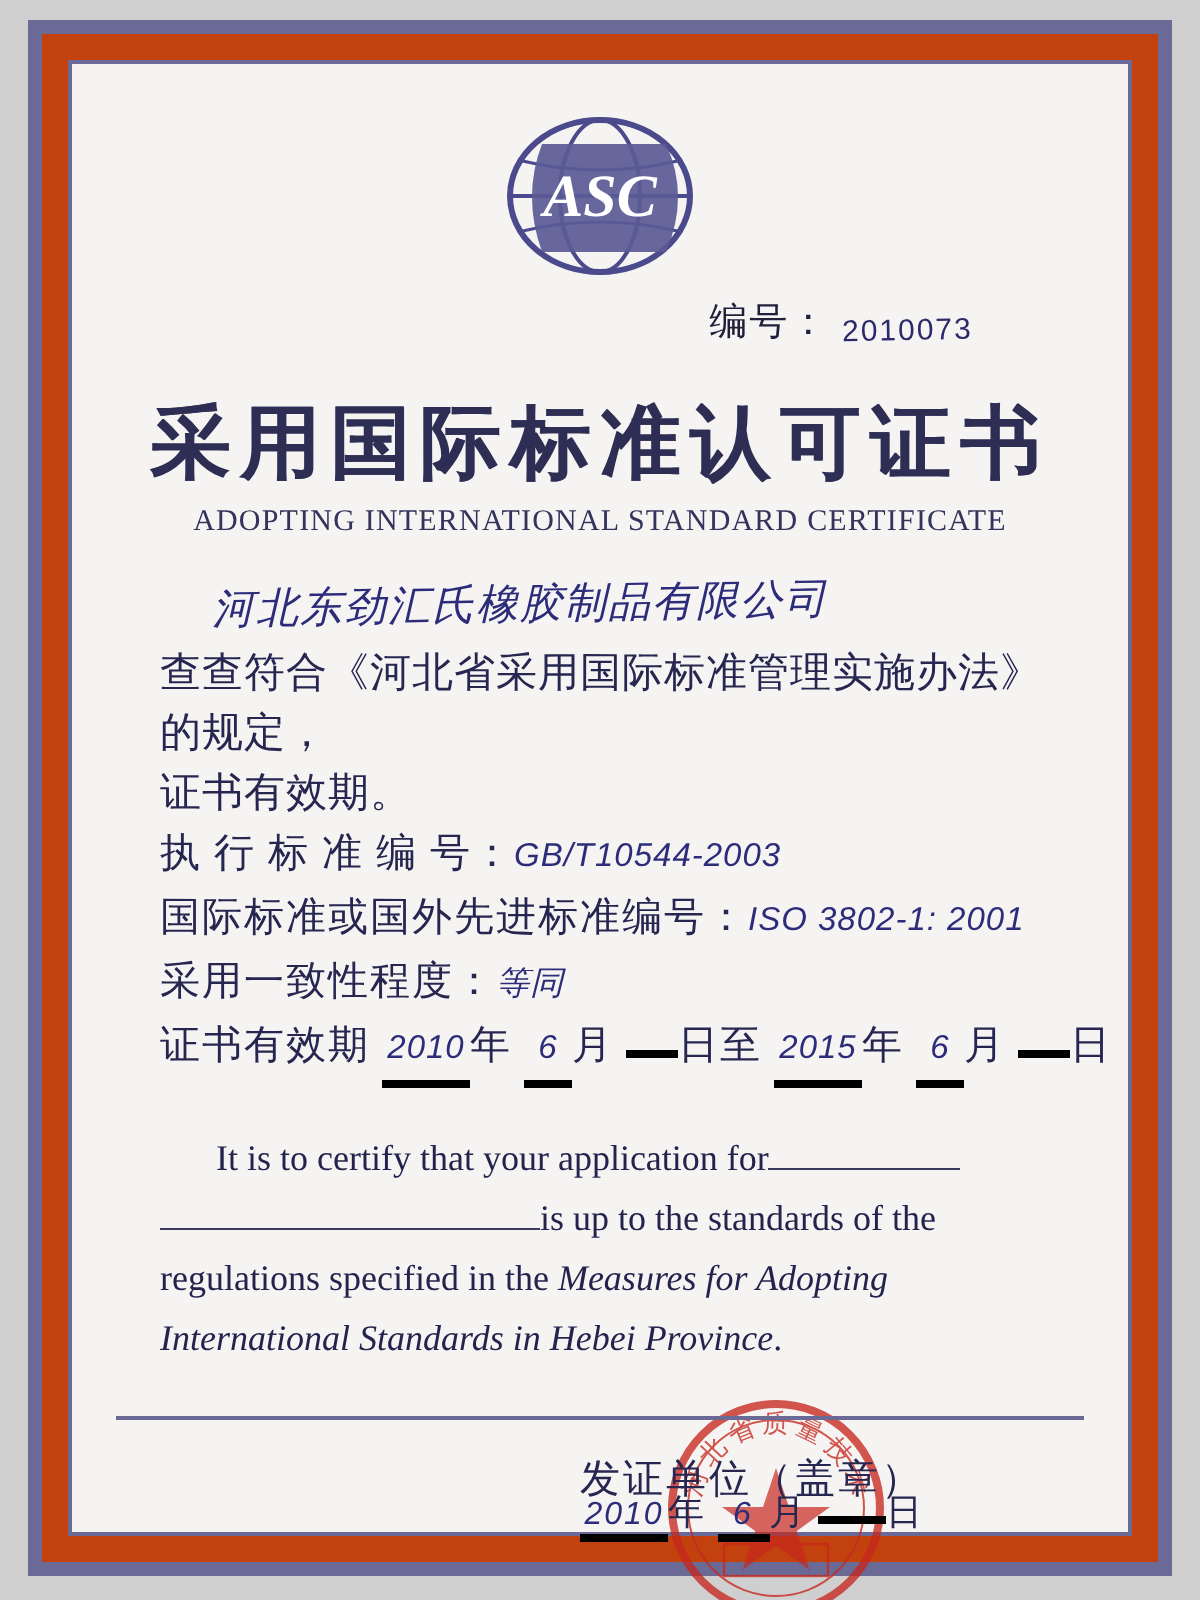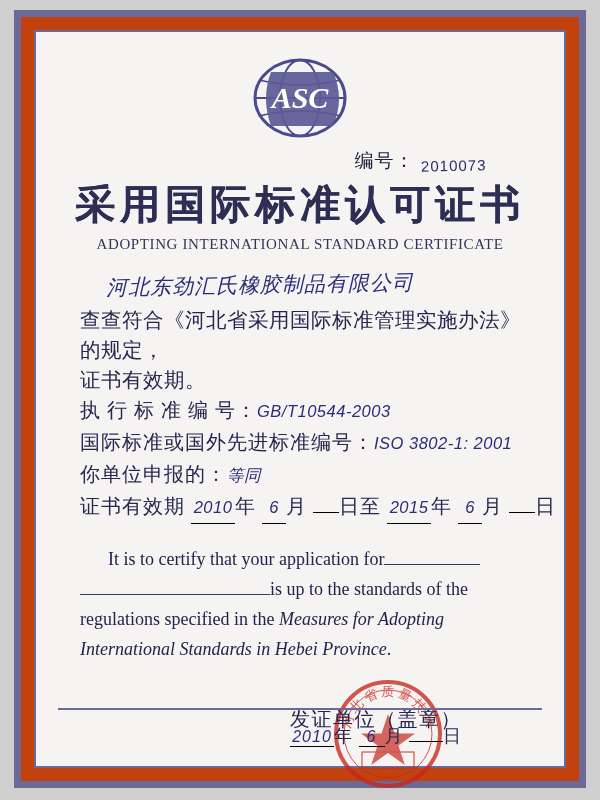--- a/index.html
+++ b/index.html
@@ -89,21 +89,21 @@
   }
 
   
   .title-cn {
     text-align: center;
     font-family: "Liberation Serif", serif;
     font-weight: bold;
     font-size: 40px;
     letter-spacing: 5px;
     color: #2e2e55;
-    margin-top: 3px;
+    margin-top: 20px;
     text-shadow: 0.5px 0 0 #2e2e55;
   }
   .title-en {
     text-align: center;
     font-family: "Liberation Serif", serif;
     font-size: 15px;
     letter-spacing: 0.6px;
     color: #33335c;
     margin-top: 4px;
   }
@@ -153,21 +153,21 @@
     line-height: 31px;
     letter-spacing: 1px;
     white-space: nowrap;
   }
   .field-row .hand {
     font-size: 16.5px;
     letter-spacing: 0.5px;
   }
   .ul {
     display: inline-block;
-    border-bottom: 1px solid #000000;
+    border-bottom: 4px solid #000000;
     text-align: center;
   }
 
   .en-para {
     font-size: 18px;
     line-height: 30px;
     color: #23234d;
     margin-top: 20px;
   }
   .en-para .fill {
@@ -275,21 +275,21 @@
           <div class="para">查查符合《河北省采用国际标准管理实施办法》的规定，</div>
           <div class="para">证书有效期。</div>
 
           <div class="field-row">
             <span>执 行 标 准 编 号：</span><span class="hand">GB/T10544-2003</span>
           </div>
           <div class="field-row">
             <span>国际标准或国外先进标准编号：</span><span class="hand">ISO 3802-1: 2001</span>
           </div>
           <div class="field-row">
-            <span>你单位申报的：</span><span class="hand">等同</span>
+            <span>采用一致性程度：</span><span class="hand">等同</span>
           </div>
 
           <div class="field-row">
             <span>证书有效期</span>
             <span class="ul hand" style="min-width:44px">2010</span><span>年</span>
             <span class="ul hand" style="min-width:24px">6</span><span>月</span>
             <span class="ul hand" style="min-width:26px"></span><span>日</span><span>至</span>
             <span class="ul hand" style="min-width:44px">2015</span><span>年</span>
             <span class="ul hand" style="min-width:24px">6</span><span>月</span>
             <span class="ul hand" style="min-width:26px"></span><span>日</span>

